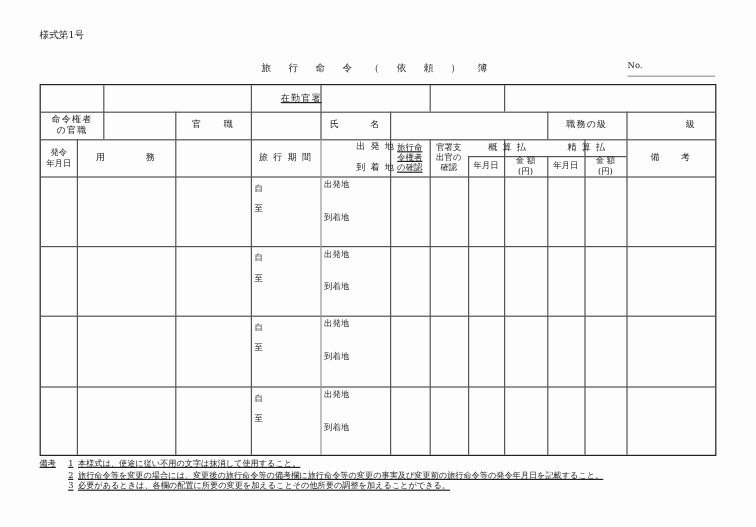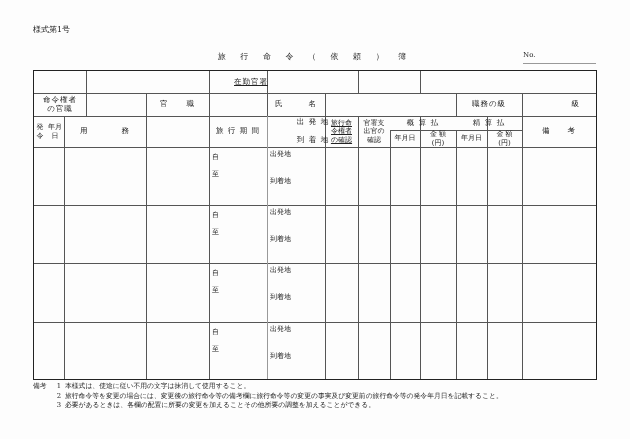--- a/index.html
+++ b/index.html
@@ -18,21 +18,21 @@
   .vl { position:absolute; width:1px; background:#555; }
   .vl.light { background:#999; }
 
   .cell { position:absolute; display:flex; align-items:center; justify-content:center;
           text-align:center; font-size:7.5px; line-height:1.15; letter-spacing:1px; }
   .cell.small { font-size:7px; letter-spacing:0; line-height:1.2; }
   .spread { justify-content:space-between; padding:0 14px; box-sizing:border-box; }
   .slot { position:absolute; font-size:7px; }
 
   .notes { left:33px; top:382px; font-size:6.8px; line-height:9.5px; }
-  .notes .row { display:flex; white-space:nowrap; }
+  .notes .row { display:flex; white-space:nowrap;text-decoration:underline; }
   .notes .hd { width:20px; }
   .notes .num { width:12px; text-align:center; }
 </style>
 </head>
 <body>
 
 <div class="abs form-id">様式第1号</div>
 <div class="abs title">旅 行 命 令 （ 依 頼 ） 簿</div>
 <div class="abs no-label">No.</div>
 <div class="abs no-line"></div>
@@ -90,21 +90,21 @@
   <div class="cell spread" style="left:233px;top:22px;width:58px;height:23px;padding:0 8px;">
     <span>氏</span>
     <span>名</span>
   </div>
   <div class="cell" style="left:292px;top:22px;width:130px;height:23px;"></div>
   <div class="cell" style="left:422px;top:22px;width:66px;height:23px;">職務の級</div>
   <div class="cell" style="left:489px;top:22px;width:73px;height:23px;justify-content:flex-end;padding-right:16px;box-sizing:border-box;">
     <span>級</span>
   </div>
 
-  <div class="cell small" style="left:0;top:45px;width:30px;height:31px;flex-direction:row;">
+  <div class="cell small" style="left:0;top:45px;width:30px;height:31px;flex-direction:column;">
     <span>発令</span>
     <span>年月日</span>
   </div>
   <div class="cell spread" style="left:30px;top:45px;width:82px;height:31px;padding:0 16px;">
     <span>用</span>
     <span>務</span>
   </div>
   <div class="cell" style="left:175px;top:45px;width:58px;height:31px;">旅 行 期 間</div>
   <div class="cell" style="left:250px;top:45px;width:58px;height:31px;flex-direction:column;justify-content:space-between;padding:2px 0;box-sizing:border-box;">
     <span>出 発 地</span>

